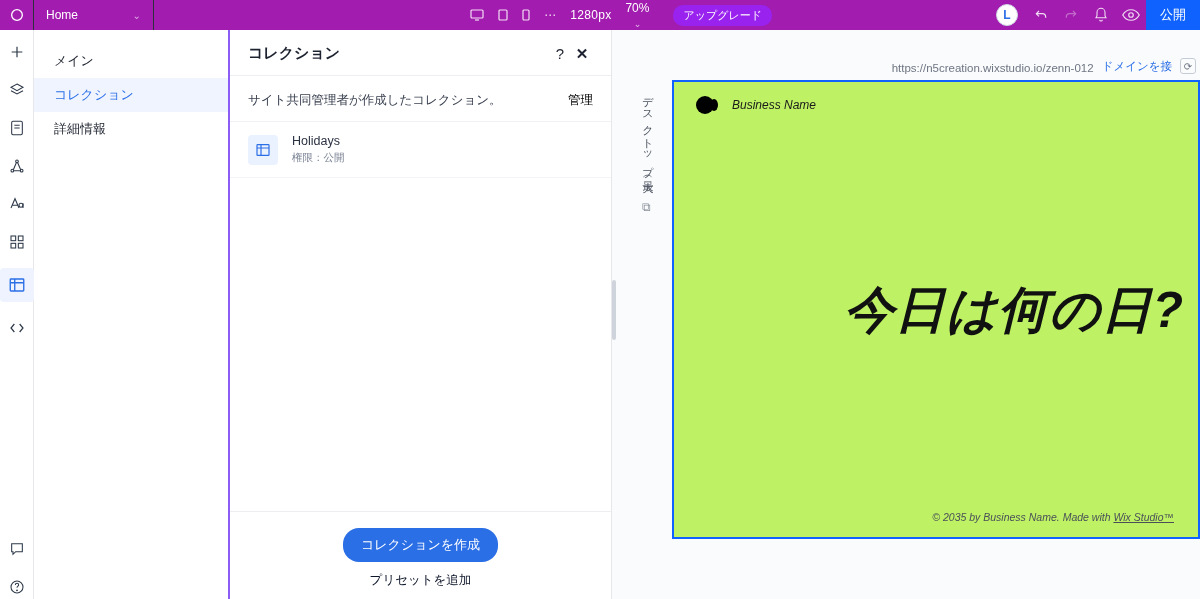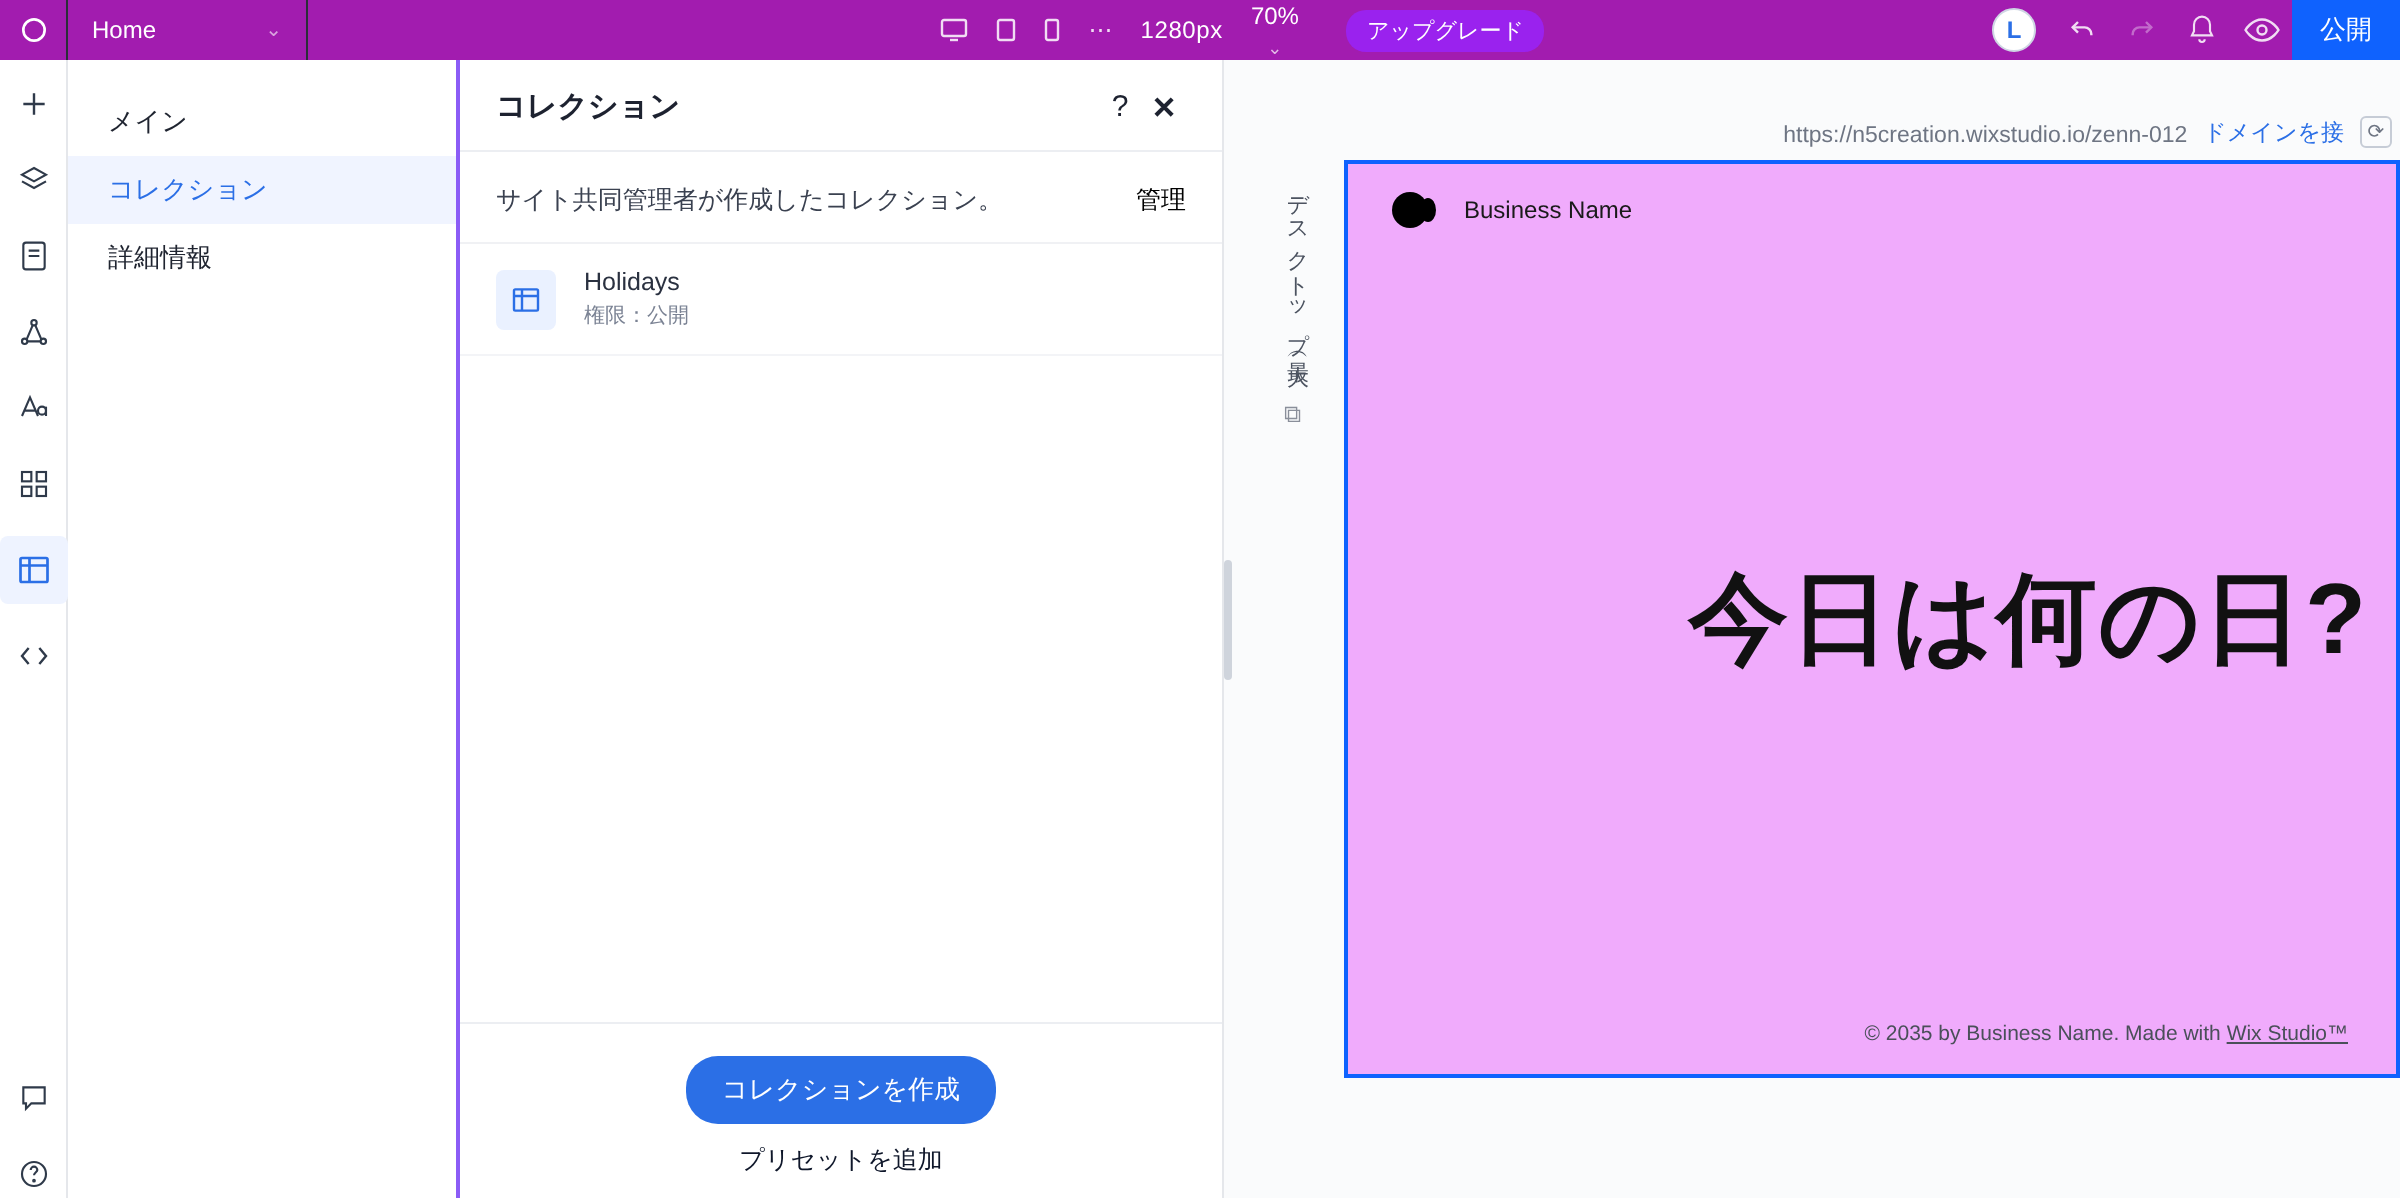--- a/index.html
+++ b/index.html
@@ -53,21 +53,21 @@
 .preset-link { font-size: 12.5px; color: #0f172a; cursor: pointer; }
 
 
 .canvas-area { position: absolute; left: 612px; top: 30px; right: 0; bottom: 0; background: #fafbfc; overflow: hidden; }
 .vlabel { position: absolute; left: 28px; top: 60px; writing-mode: vertical-rl; font-size: 11px; color: #4c5360; letter-spacing: 1px; }
 .vlabel-icon { position: absolute; left: 30px; top: 170px; color: #8a8f9a; font-size: 12px; }
 .urlbar { position: absolute; top: 28px; left: 60px; right: 0; display: flex; align-items: flex-end; font-size: 11.5px; justify-content: flex-end; gap: 8px; padding-right: 4px; }
 .urlbar .url { color: #6e7583; }
 .urlbar .domain-link { color: #2b6fe6; cursor: pointer; }
 .urlbar .rf { width:16px; height:16px; border:1px solid #c6ccd6; border-radius:3px; display:flex; align-items:center; justify-content:center; color:#6e7583; cursor:pointer; font-size:10px;}
-.preview-frame { position: absolute; top: 50px; left: 60px; right: 0; bottom: 60px; border: 2px solid #0f62fe; background: #f0abfc; }
+.preview-frame { position: absolute; top: 50px; left: 60px; right: 0; bottom: 60px; border: 2px solid #0f62fe; background: #bef264; font-style: italic; }
 .pf-header { display:flex; align-items:center; gap:10px; padding: 14px 22px; }
 .pf-logo { width: 26px; height: 18px; position: relative; }
 .pf-logo::before { content:''; position:absolute; left:0; top:0; width:18px; height:18px; background:#000; border-radius:50%; }
 .pf-logo::after { content:''; position:absolute; left:14px; top:3px; width:8px; height:12px; background:#000; border-radius:50%; }
 .pf-name { font-size: 12px; color: #1a1a1a; }
 .pf-hero { position:absolute; right: 14px; top: 50%; transform: translateY(-50%); font-size: 50px; font-weight: 600; color: #111; letter-spacing: 1px; white-space: nowrap; }
 .pf-footer { position:absolute; right: 24px; bottom: 14px; font-size: 10.5px; color: #4a4f59; }
 .pf-footer .u { text-decoration: underline; }
 .scroll-handle { position:absolute; left: 612px; top: 280px; width: 4px; height: 60px; background:#cfd4dc; border-radius:3px; }
 

